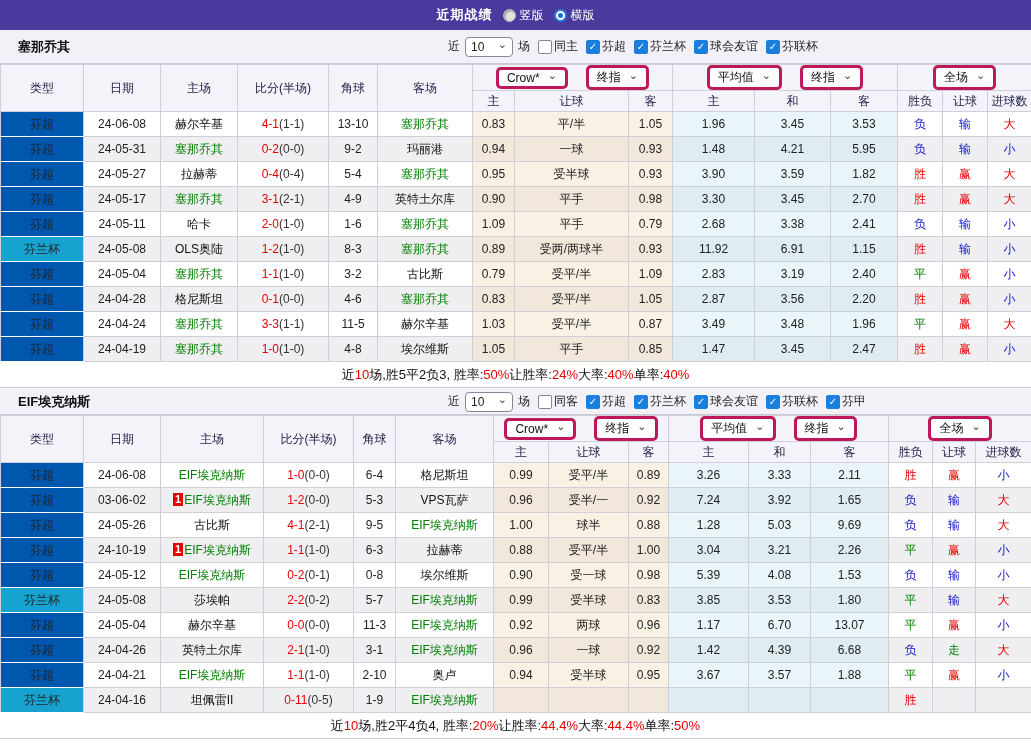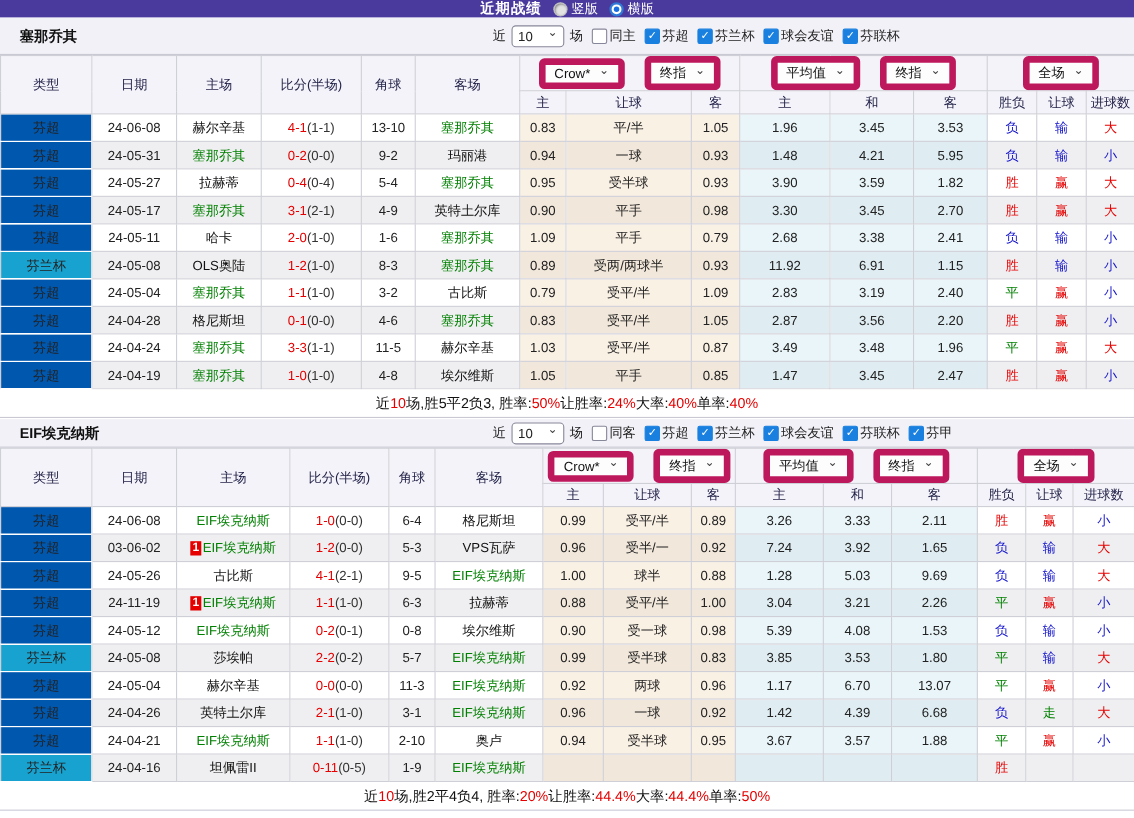--- a/index.html
+++ b/index.html
@@ -2,21 +2,21 @@
 <html><head>
 <meta charset="utf-8">
 <style>
   * { box-sizing: border-box; }
   html,body { margin:0; padding:0; }
   body {
     width:1031px; height:744px; overflow:hidden; background:#fff;
     font-family:"Liberation Sans","DejaVu Sans",sans-serif; font-size:12px; color:#111;
   }
   .topbar {
-    height:16px; background:#4a3a9e; color:#fff;
+    height:30px; background:#4a3a9e; color:#fff;
     display:flex; align-items:center; justify-content:center; gap:10px;
   }
   .tb-title { font-weight:bold; font-size:13px; letter-spacing:1px; }
   .radio-wrap { display:inline-flex; align-items:center; gap:4px; cursor:pointer; }
   .radio {
     width:13px; height:13px; border-radius:50%;
     background:#e3e3e3; border:1px solid #bfbfbf;
     box-shadow:inset 1px 1px 2px #8a8a8a; position:relative;
   }
   .radio.sel {
@@ -53,21 +53,21 @@
   .grid th, .grid td {
     border:1px solid #cfcfd8; text-align:center; overflow:hidden;
     white-space:nowrap; padding:0 1px;
   }
   .grid thead th { background:#f4f3f9; color:#23234a; font-weight:normal; }
   .grid thead tr.r1 th { height:24px; }
   .grid thead tr.r2 th { height:21px; }
   .grp-inner { display:flex; justify-content:center; align-items:center; gap:18px; }
   .sel-btn {
     display:inline-flex; align-items:center; gap:8px;
-    border:6px solid #be185d; border-radius:5px; background:#fdfdfd;
+    border:3px solid #be185d; border-radius:5px; background:#fdfdfd;
     padding:1px 8px; font-size:12px; color:#111; cursor:pointer;
   }
   .grid tbody td { height:25px; color:#222; }
   td.league { color:#fff; border-bottom-color:#fff; border-top-color:#fff; }
   td.league.sup { background:#0057ae; }
   td.league.cup { background:#18a2cf; }
   tbody tr:nth-child(odd)  td.c-plain { background:#ffffff; }
   tbody tr:nth-child(even) td.c-plain { background:#efeff1; }
   tbody tr:nth-child(odd)  td.c-g1 { background:#faf1e5; }
   tbody tr:nth-child(even) td.c-g1 { background:#f1e7da; }
@@ -546,21 +546,21 @@
           <td class="c-g1">0.88</td>
           <td class="c-g2">1.28</td>
           <td class="c-g2">5.03</td>
           <td class="c-g2">9.69</td>
           <td class="c-plain"><span class="res-b">负</span></td>
           <td class="c-plain"><span class="res-b">输</span></td>
           <td class="c-plain"><span class="res-r">大</span></td>
         </tr>
         <tr>
           <td class="league sup">芬超</td>
-          <td class="c-plain">24-11-19</td>
+          <td class="c-plain">24-10-19</td>
           <td class="c-plain"><span class="rc">1</span><span class="tm grn">EIF埃克纳斯</span></td>
           <td class="c-plain"><span class="score">1-1</span><span class="half">(1-0)</span></td>
           <td class="c-plain">6-3</td>
           <td class="c-plain"><span class="tm">拉赫蒂</span></td>
           <td class="c-g1">0.88</td>
           <td class="c-g1">受平/半</td>
           <td class="c-g1">1.00</td>
           <td class="c-g2">3.04</td>
           <td class="c-g2">3.21</td>
           <td class="c-g2">2.26</td>

